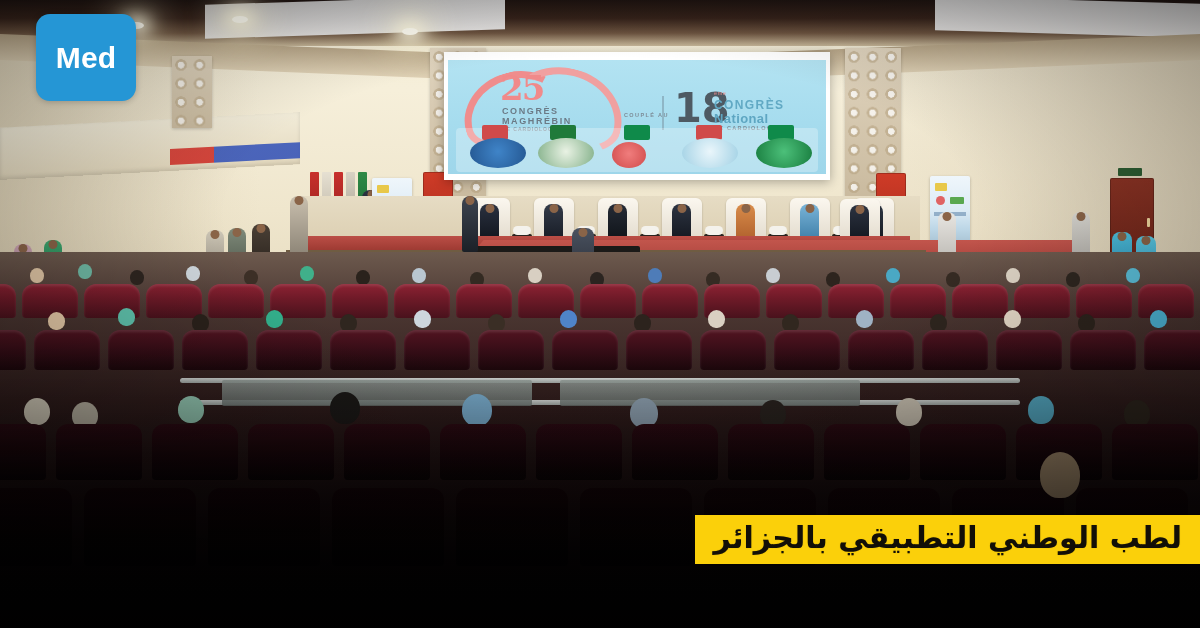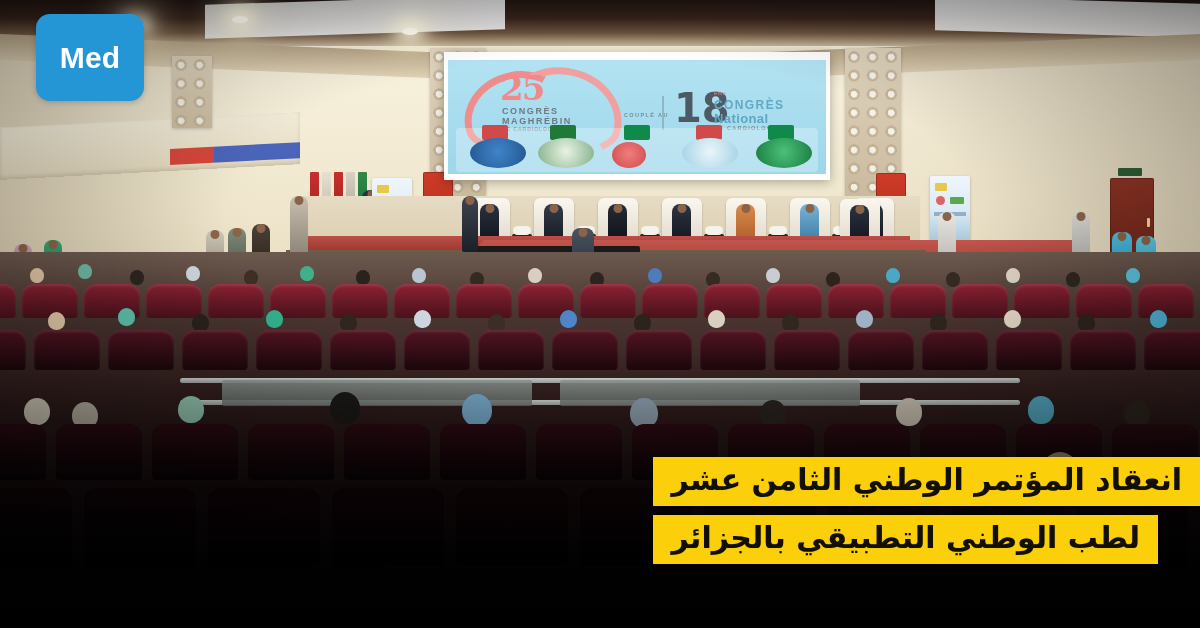--- a/index.html
+++ b/index.html
@@ -223,21 +223,21 @@
   }
   .vignette{
     position:absolute;inset:0;pointer-events:none;
     background:
       radial-gradient(ellipse 78% 62% at 50% 34%, rgba(0,0,0,0) 40%, rgba(0,0,0,.42) 100%),
       linear-gradient(180deg, rgba(0,0,0,0) 55%, rgba(0,0,0,.55) 85%, rgba(0,0,0,.9) 100%);
   }
 
   
   .logo{
-    position:absolute;left:36px;top:14px;width:108px;height:87px;
+    position:absolute;left:36px;top:14px;width:100px;height:87px;
     border-radius:14px;background:#2596d5;
     display:flex;align-items:center;justify-content:center;
     box-shadow:0 1px 6px rgba(0,0,0,.22);
   }
   .logo span{
     color:#fff;font-size:30px;font-weight:700;letter-spacing:.2px;line-height:1;
     font-family:"Liberation Sans",sans-serif;
   }
 
   .headline{
@@ -586,17 +586,16 @@
     </div>
 
     <div class="vignette"></div>
   </div>
 
   <div class="logo">
     <span>Med</span>
   </div>
 
   <div class="headline">
-    <div class="hl-line">انعقاد المؤتمر الوطني الثامن عشر</div>
     <div class="hl-line">لطب الوطني التطبيقي بالجزائر</div>
   </div>
 
 </div>
 
 </body></html>

